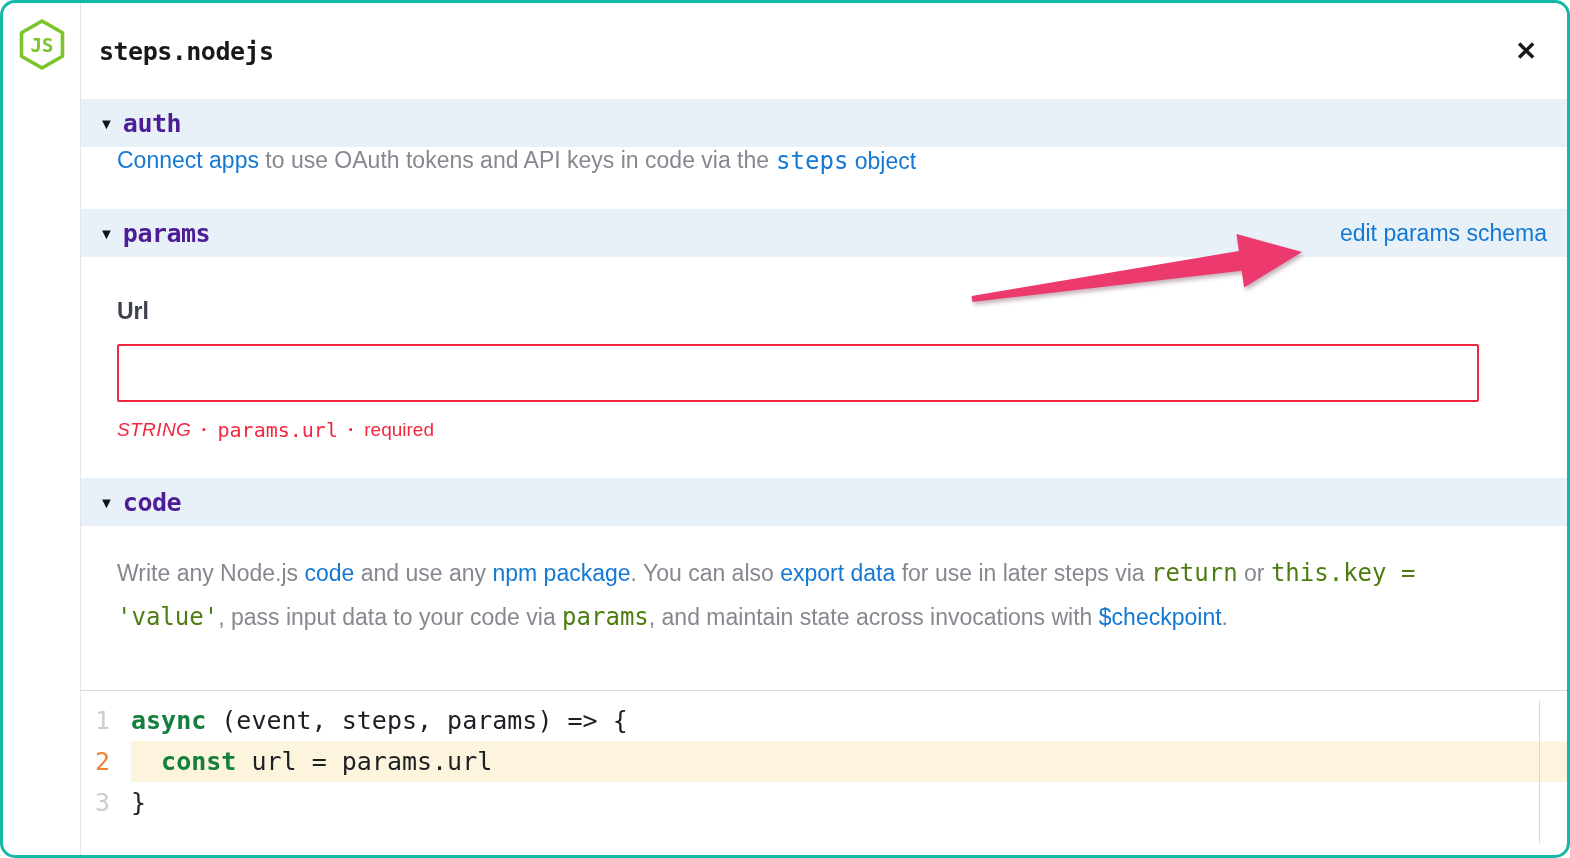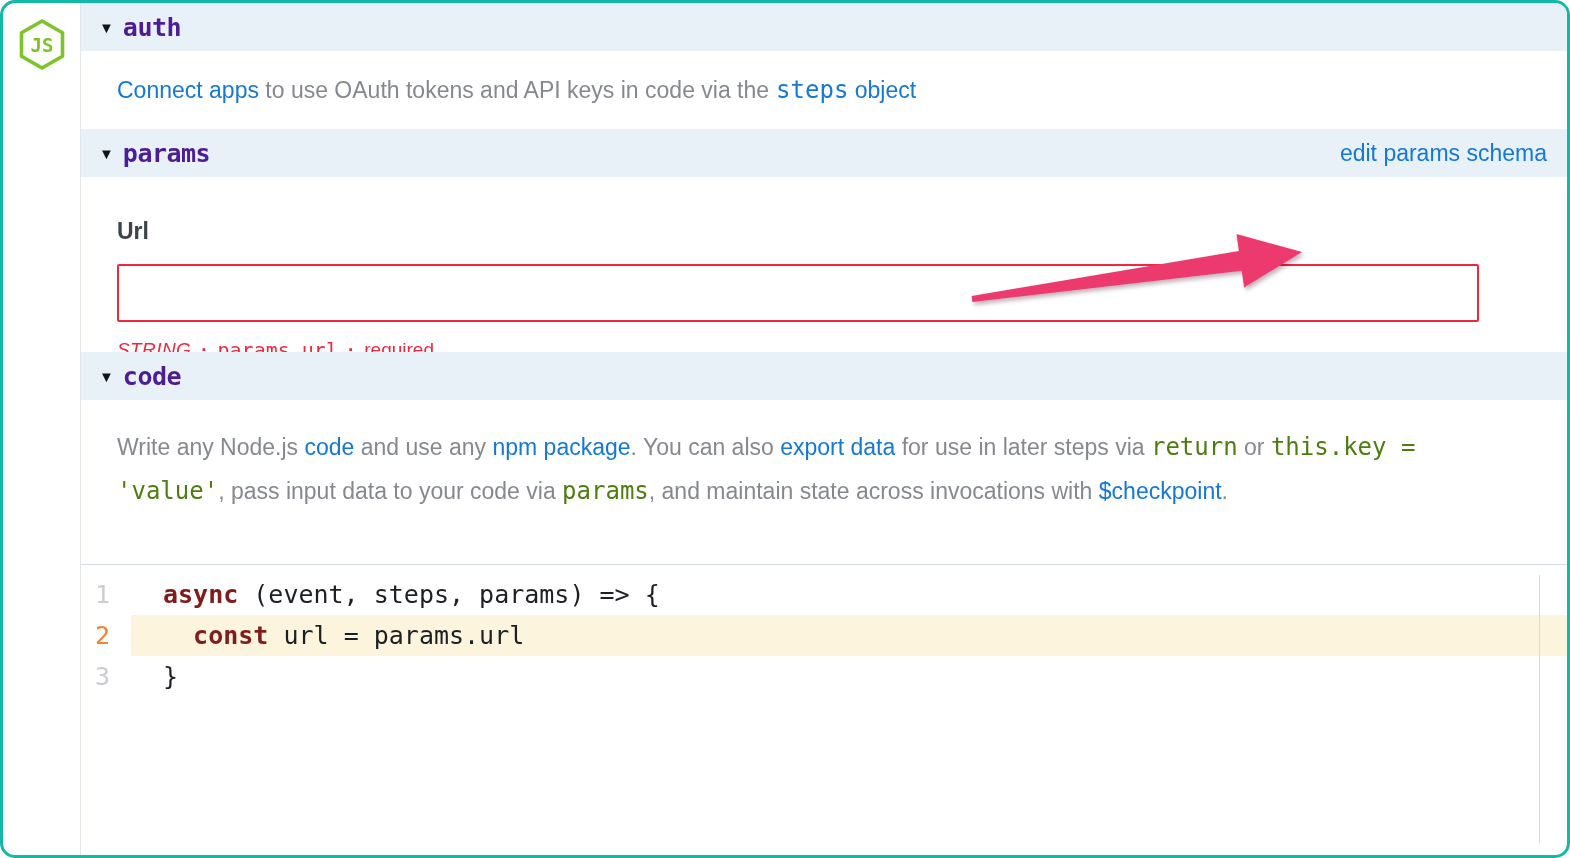--- a/index.html
+++ b/index.html
@@ -18,42 +18,42 @@
   .hdr-title { font:700 25px "DejaVu Sans Mono", monospace; color:#17191c; letter-spacing:-0.5px; }
   .close-btn { font:700 26px "Liberation Sans", sans-serif; color:#17191c; cursor:pointer; line-height:1; }
   
   .bar { height:48px; flex:none; background:#E9F1F8; display:flex; align-items:center; padding:0 20px 0 18px; cursor:pointer; }
   .caret { font-size:15px; color:#121417; line-height:1; }
   .bar-label { font:700 25px "DejaVu Sans Mono", monospace; color:#4c1d95; margin-left:9px; letter-spacing:-0.5px; }
   .bar-spacer { flex:1; }
   .link { color:#1478D4; cursor:pointer; text-decoration:none; }
   .edit-link { font-size:23px; }
   
-  .auth-body { height:78px; flex:none; display:flex; align-items:center; padding:0 36px; font-size:23px; color:#85898F; white-space:pre-wrap; }
+  .auth-body { height:62px; flex:none; display:flex; align-items:flex-start; padding:0 36px; font-size:23px; color:#85898F; white-space:pre-wrap; }
   .mono { font-family:"DejaVu Sans Mono", monospace; font-size:24px; }
   .auths-link { margin-left:7px; }
   
-  .params-body { height:175px; flex:none; padding:41px 12px 0 36px; }
+  .params-body { height:221px; flex:none; padding:41px 12px 0 36px; }
   .field-label { font-size:23px; font-weight:700; color:#3D434D; }
   .field-input { display:block; margin-top:19px; width:1362px; height:58px; border:2px solid #F0283F; border-radius:2px; background:#fff; font-size:22px; padding:0 14px; outline:none; color:#222; }
   .field-meta { margin-top:16px; display:flex; align-items:center; font-size:19px; color:#F0283F; }
   .meta-type { letter-spacing:0.4px;font-style:italic; }
   .meta-dot { margin:0 10px; font-weight:700; }
   .meta-path { font-family:"DejaVu Sans Mono", monospace; font-size:20px; }
   
   .code-body { height:164px; flex:none; padding:25px 52px 0 36px; font-size:23px; line-height:44px; color:#85898F; white-space:pre-wrap; }
   .code-body .mono { color:#4d7c0f; }
   
   .editor-wrap { flex:1; border-top:1px solid #D6DCE3; position:relative; padding-top:9px; font-family:"DejaVu Sans Mono", monospace; font-size:25px; }
   .code-line { display:flex; line-height:41px; }
   .gutter { width:50px; flex:none; padding-right:21px; text-align:right; color:#CBCDD0; user-select:none; }
   .line-content { flex:1; white-space:pre; color:#1C2025; }
   .line-active .gutter { color:#EE8438; }
   .line-active .line-content { background:#FDF4DD; }
-  .kw { color:#7f1d1d; font-weight:700;margin-left:32px; }
+  .kw { color:#15803d; font-weight:700; }
   .scroll-track { position:absolute; right:27px; top:10px; bottom:12px; width:1px; background:#D9D9D9; }
   
   .arrow-svg { position:absolute; left:886px; top:226px; width:345px; height:82px; z-index:5; pointer-events:none; filter:drop-shadow(2px 3px 2px rgba(60,0,20,0.30)); }
   .arrow-poly { fill:#EC3A6F; }
 </style>
 </head>
 <body>
 
 <div class="frame">
 
@@ -63,20 +63,24 @@
       <text x="26" y="33.5" text-anchor="middle" font-family="'DejaVu Sans Mono', monospace" font-size="19" font-weight="700" fill="#7DC32A">JS</text>
     </svg>
   </div>
 
   <div class="main">
 
     <svg class="arrow-svg" viewBox="0 -8 345 82">
       <polygon class="arrow-poly" points="4.6,59 271.9,13.9 269.5,-2.9 335,15 277.1,50.5 274.7,33.7 5.4,65"></polygon>
     </svg>
 
+    <div class="hdr">
+      <div class="hdr-title">steps.nodejs</div>
+      <div class="close-btn">✕</div>
+    </div>
 
     <div class="bar">
       <span class="caret">▼</span>
       <span class="bar-label">auth</span>
     </div>
     <div class="auth-body"><span class="link">Connect apps</span><span> to use OAuth tokens and API keys in code via the</span><span class="link auths-link"><span class="mono">steps</span><span> object</span></span>
     </div>
 
     <div class="bar">
       <span class="caret">▼</span>

